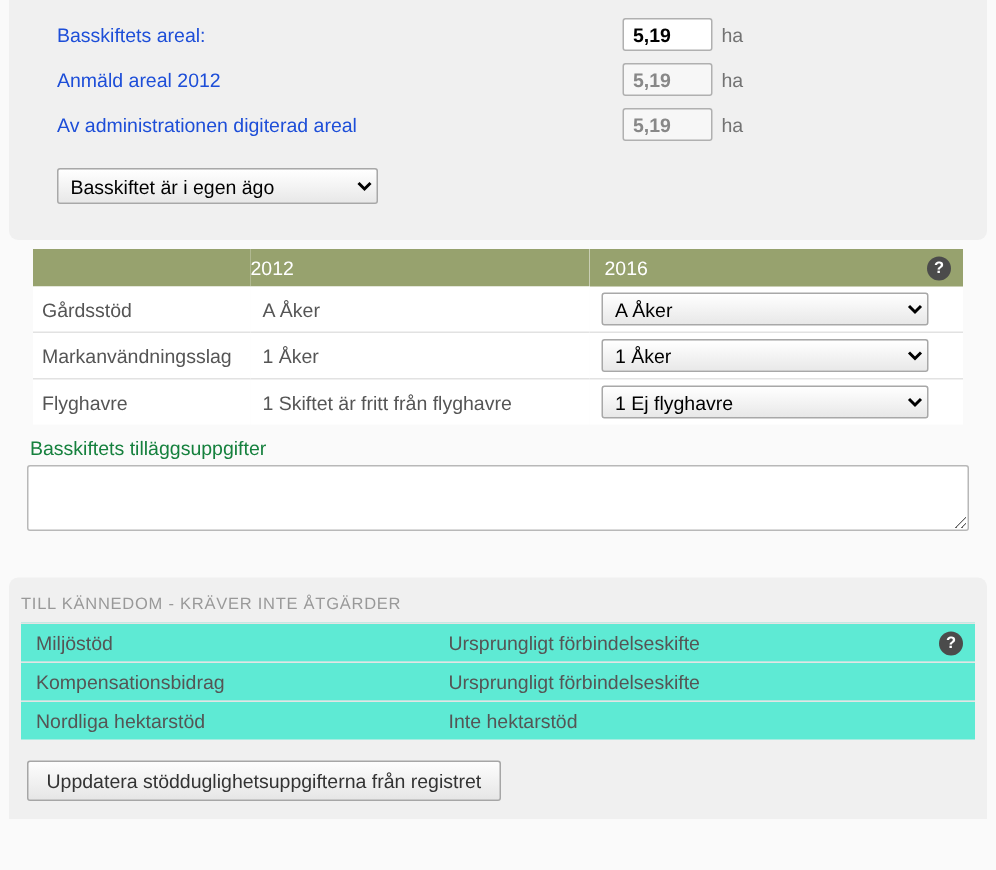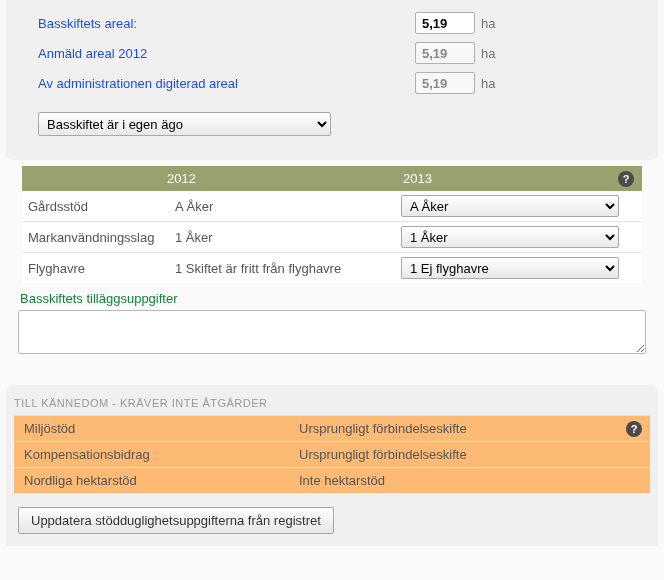--- a/index.html
+++ b/index.html
@@ -45,21 +45,21 @@
     background: #f7f7f7;
     color: #888;
   }
   .unit {
     color: #737373;
   }
   .ownership-wrap {
     padding: 14px 0 4px 18px;
   }
   .select-wide {
-    width: 293px;
+    width: 214px;
     height: 24px;
     border: 1px solid #a8a8a8;
     border-radius: 2px;
     background: linear-gradient(#ffffff, #e8e8e8);
     font-size: 13px;
     font-family: inherit;
     padding: 1px 4px;
   }
   .mid-table {
     width: 620px;
@@ -149,21 +149,21 @@
   .bottom-heading {
     text-align: left;
     color: #999;
     font-size: 11px;
     letter-spacing: 0.5px;
     padding: 4px 0 6px 0;
   }
   .bottom-row {
     display: flex;
     align-items: center;
-    background: #fdba74;
+    background: #5eead4;
     border-top: 1px solid #e4e4e4;
     padding: 4px 10px;
     height: 26px;
     position: relative;
     color: #555;
   }
   .bottom-row:first-of-type { border-top: none; }
   .bottom-row .bcol0 { flex: 0 0 275px; }
   .bottom-row .help-icon { right: 8px; }
   .update-wrap {
@@ -210,21 +210,21 @@
   </div>
 
 </div>
 
 <table class="mid-table">
   <thead>
     <tr>
       <th class="col0"></th>
       <th class="col1">2012</th>
       <th class="col2">
-        <span>2013</span>
+        <span>2016</span>
         <span class="help-icon">?</span>
       </th>
     </tr>
   </thead>
   <tbody>
     <tr class="sep">
       <td class="col0">Gårdsstöd</td>
       <td>A Åker</td>
       <td>
         <select class="cell-select">

